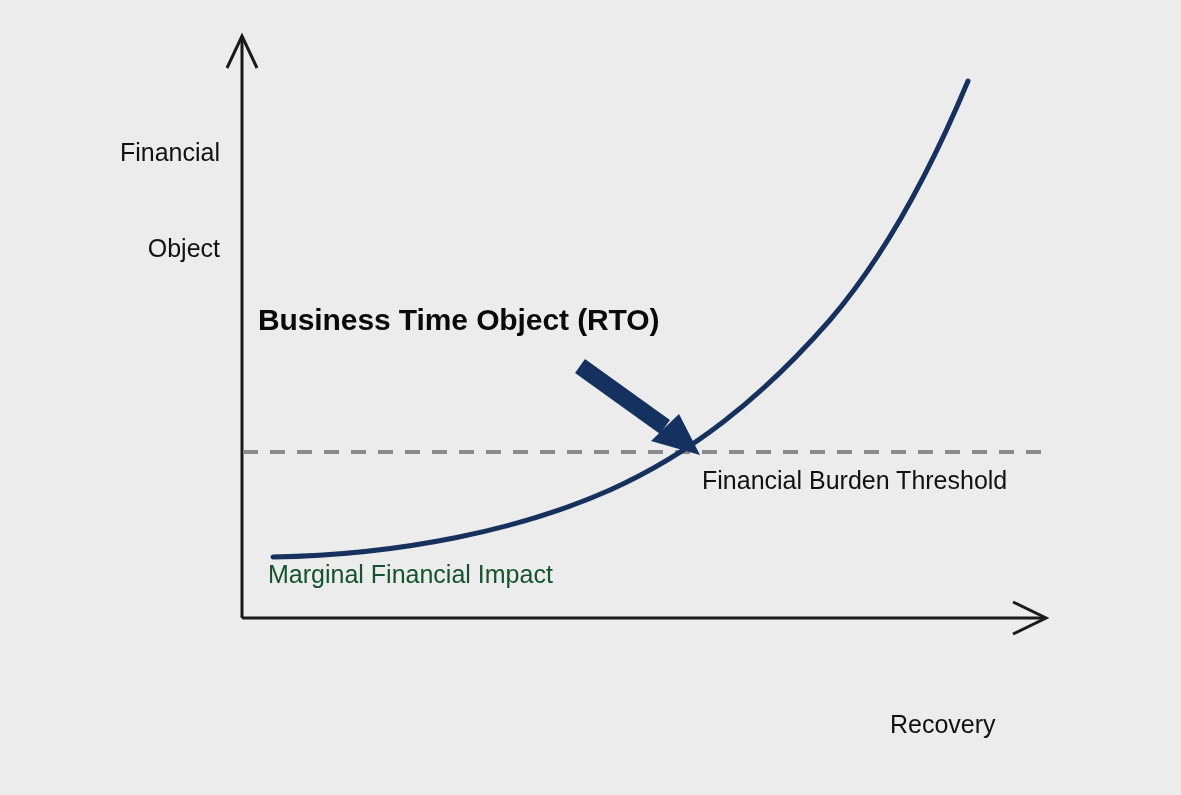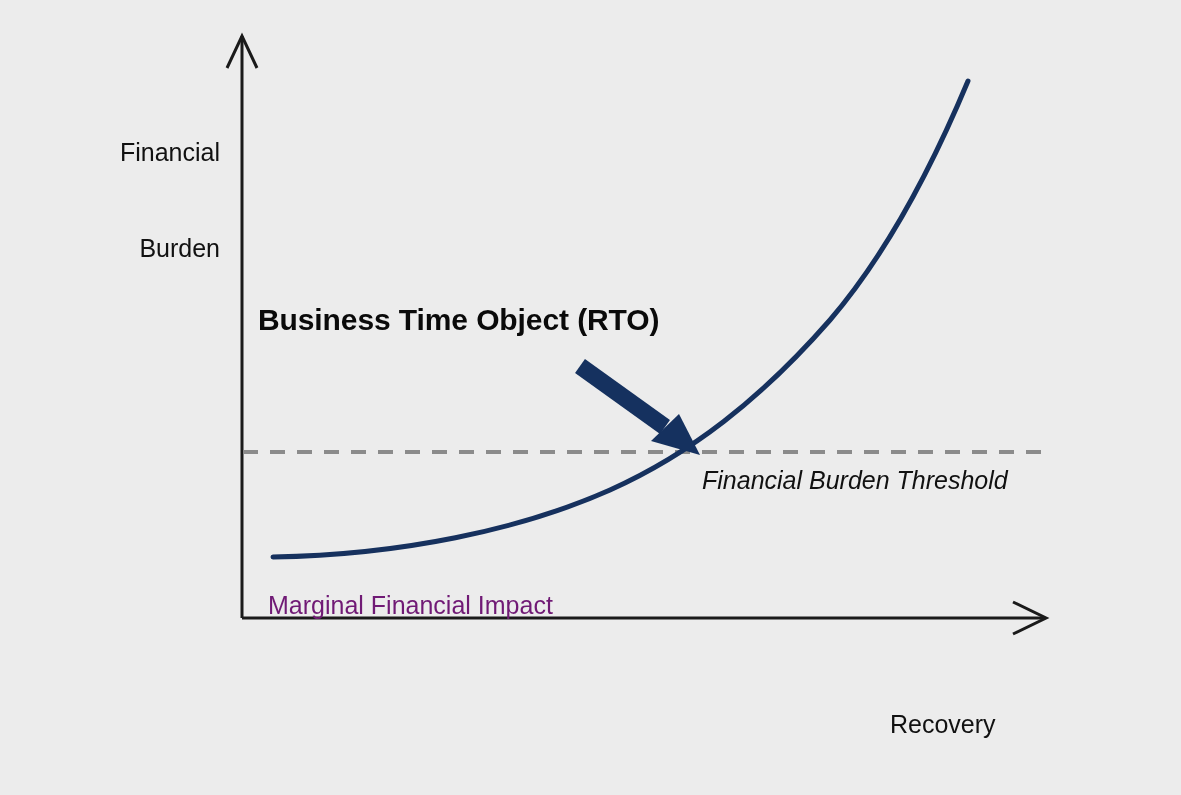--- a/index.html
+++ b/index.html
@@ -59,28 +59,26 @@
     font-size: 30px;
     font-weight: bold;
     color: #0a0a0a;
     letter-spacing: -0.1px;
   }
   #threshold-label {
     left: 702px;
     top: 464px;
     font-size: 25px;
     color: #111111;
-    font-style: italic;
   }
   #baseline-label {
     left: 268px;
     top: 558px;
     font-size: 25px;
-    color: #701a75;
-    margin-top: 31px;
+    color: #14532d;
   }
   .lbl-line { display: block; }
 </style>
 </head>
 <body>
 
 <div id="diagram-root">
 
   <svg class="figure" viewBox="0 0 1181 795" xmlns="http://www.w3.org/2000/svg">
 
@@ -100,21 +98,21 @@
              C 890 250, 935 160, 968 81" fill="none" stroke="#16315e" stroke-width="5" stroke-linecap="round"></path>
 
     <g>
       <line x1="580" y1="366" x2="665" y2="427" stroke="#15315f" stroke-width="17" stroke-linecap="butt"></line>
       <polygon points="700,455 651,441 679,414" fill="#15315f"></polygon>
     </g>
   </svg>
 
   <div class="txt" id="y-axis-label">
     <span class="lbl-line">Financial</span>
-    <span class="lbl-line">Burden</span>
+    <span class="lbl-line">Object</span>
   </div>
 
   <div class="txt" id="x-axis-label">
     <span class="lbl-line">Recovery</span>
     
     
   </div>
 
   <div class="txt" id="callout-title">Business Time Object (RTO)</div>
 

